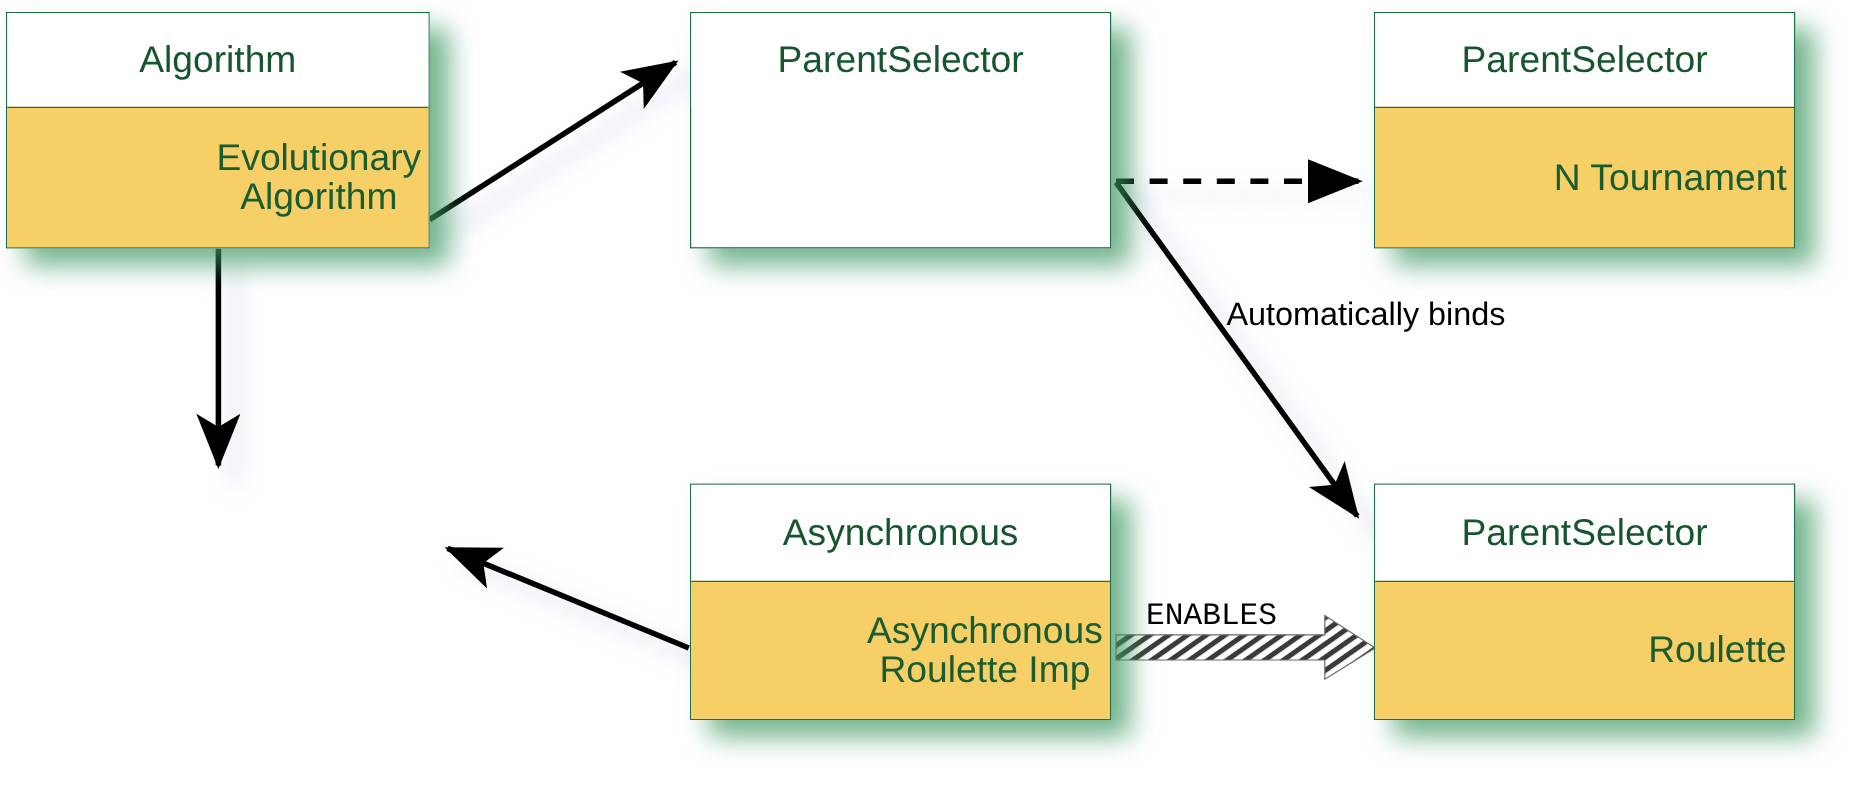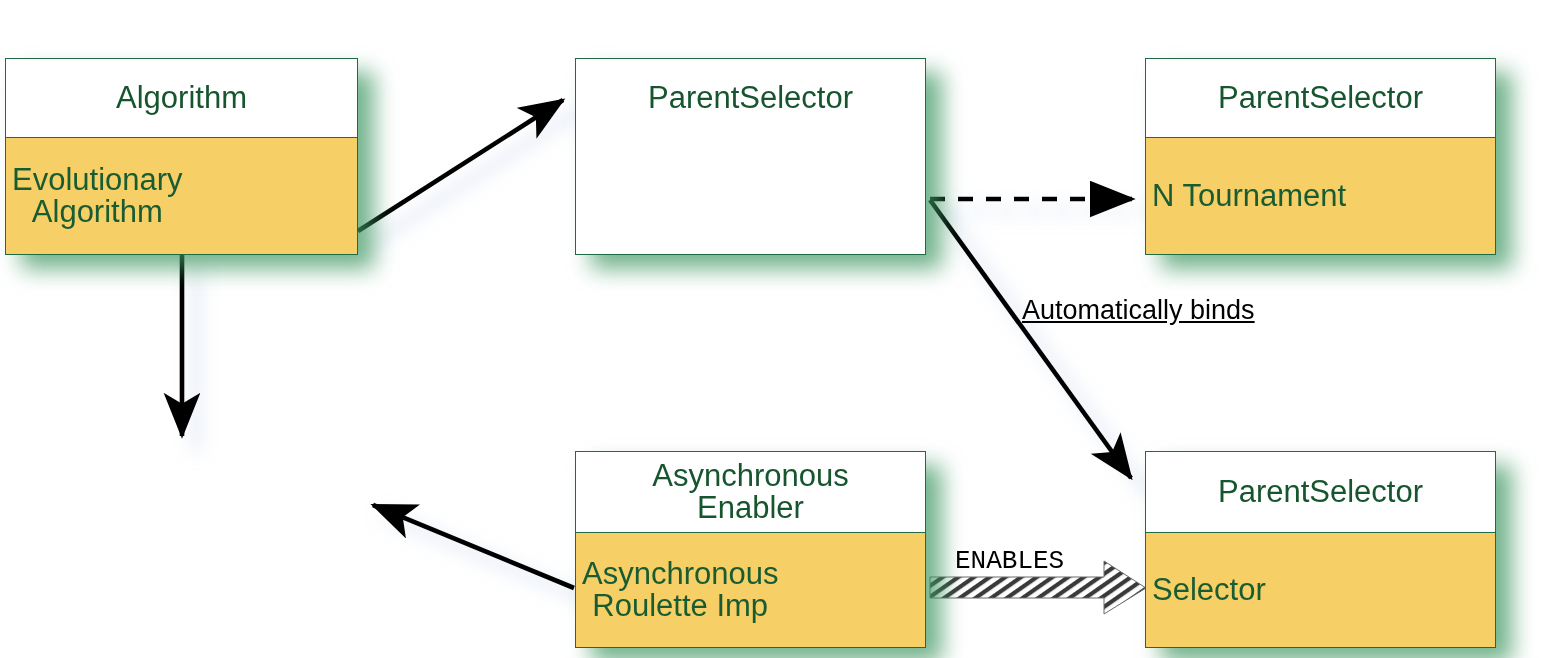--- a/index.html
+++ b/index.html
@@ -2,21 +2,21 @@
 <html><head>
 <meta charset="utf-8">
 <style>
   html,body{margin:0;padding:0;}
   body{
     width:1552px;height:658px;
     background:#ffffff;
     font-family:"Liberation Sans", sans-serif;
     overflow:hidden;
   }
-  #stage{position:relative;width:1552px;height:548px;margin-top:48px;}
+  #stage{position:relative;width:1552px;height:548px;}
 
   
   #edges{position:absolute;left:0;top:0;width:1552px;height:658px;}
 
   
   .node{
     position:absolute;
     box-sizing:border-box;
     border:1.5px solid #1f6b46;
     background:#ffffff;
@@ -30,21 +30,21 @@
     display:flex;align-items:center;justify-content:center;
     text-align:center;
     color:#17552f;
     line-height:1.04;
     padding:0 6px;
     box-sizing:border-box;
   }
   .node .body{
     background:#f6cf66;
     border-top:1.5px solid #1f6b46;
-    display:flex;align-items:center;justify-content:flex-start;
+    display:flex;align-items:center;justify-content:flex-end;
     text-align:center;
     color:#1a5c32;
     line-height:1.04;
     padding:0 6px;
     box-sizing:border-box;
     flex:1 1 auto;
   }
   .node .head span,.node .body span{display:block;}
 
   
@@ -62,21 +62,21 @@
   .t-body{font-size:31px;}
 
   
   .edge-label{
     position:absolute;
     color:#000000;
     font-size:27px;
     white-space:nowrap;
     z-index:4;
   }
-  #lbl-binds{left:1022px;top:247px;text-decoration:underline;}
+  #lbl-binds{left:1022px;top:247px;}
   #lbl-enables{left:955px;top:498px;font-size:26px;font-family:Liberation Mono, monospace;}
 </style>
 </head>
 <body>
 
 <div id="stage">
 
   <svg id="edges" viewBox="0 0 1552 658" xmlns="http://www.w3.org/2000/svg">
     <defs>
 
@@ -150,37 +150,36 @@
     <div class="body t-body">
       <span>N Tournament</span>
     </div>
   </div>
 
 
   <div class="node r2 c2">
     <div class="head t-head">
       <div>
         <span>Asynchronous</span>
-        <span>Enabler</span>
       </div>
     </div>
     <div class="body t-body">
       <div>
         <span>Asynchronous</span>
         <span>Roulette Imp</span>
       </div>
     </div>
   </div>
 
   <div class="node r2 c3">
     <div class="head t-head">
       <span>ParentSelector</span>
     </div>
     <div class="body t-body">
-      <span>Selector</span>
+      <span>Roulette</span>
     </div>
   </div>
 
   <div class="edge-label" id="lbl-binds">Automatically binds</div>
 
   <div class="edge-label" id="lbl-enables">ENABLES</div>
 
 </div>
 
 </body></html>

